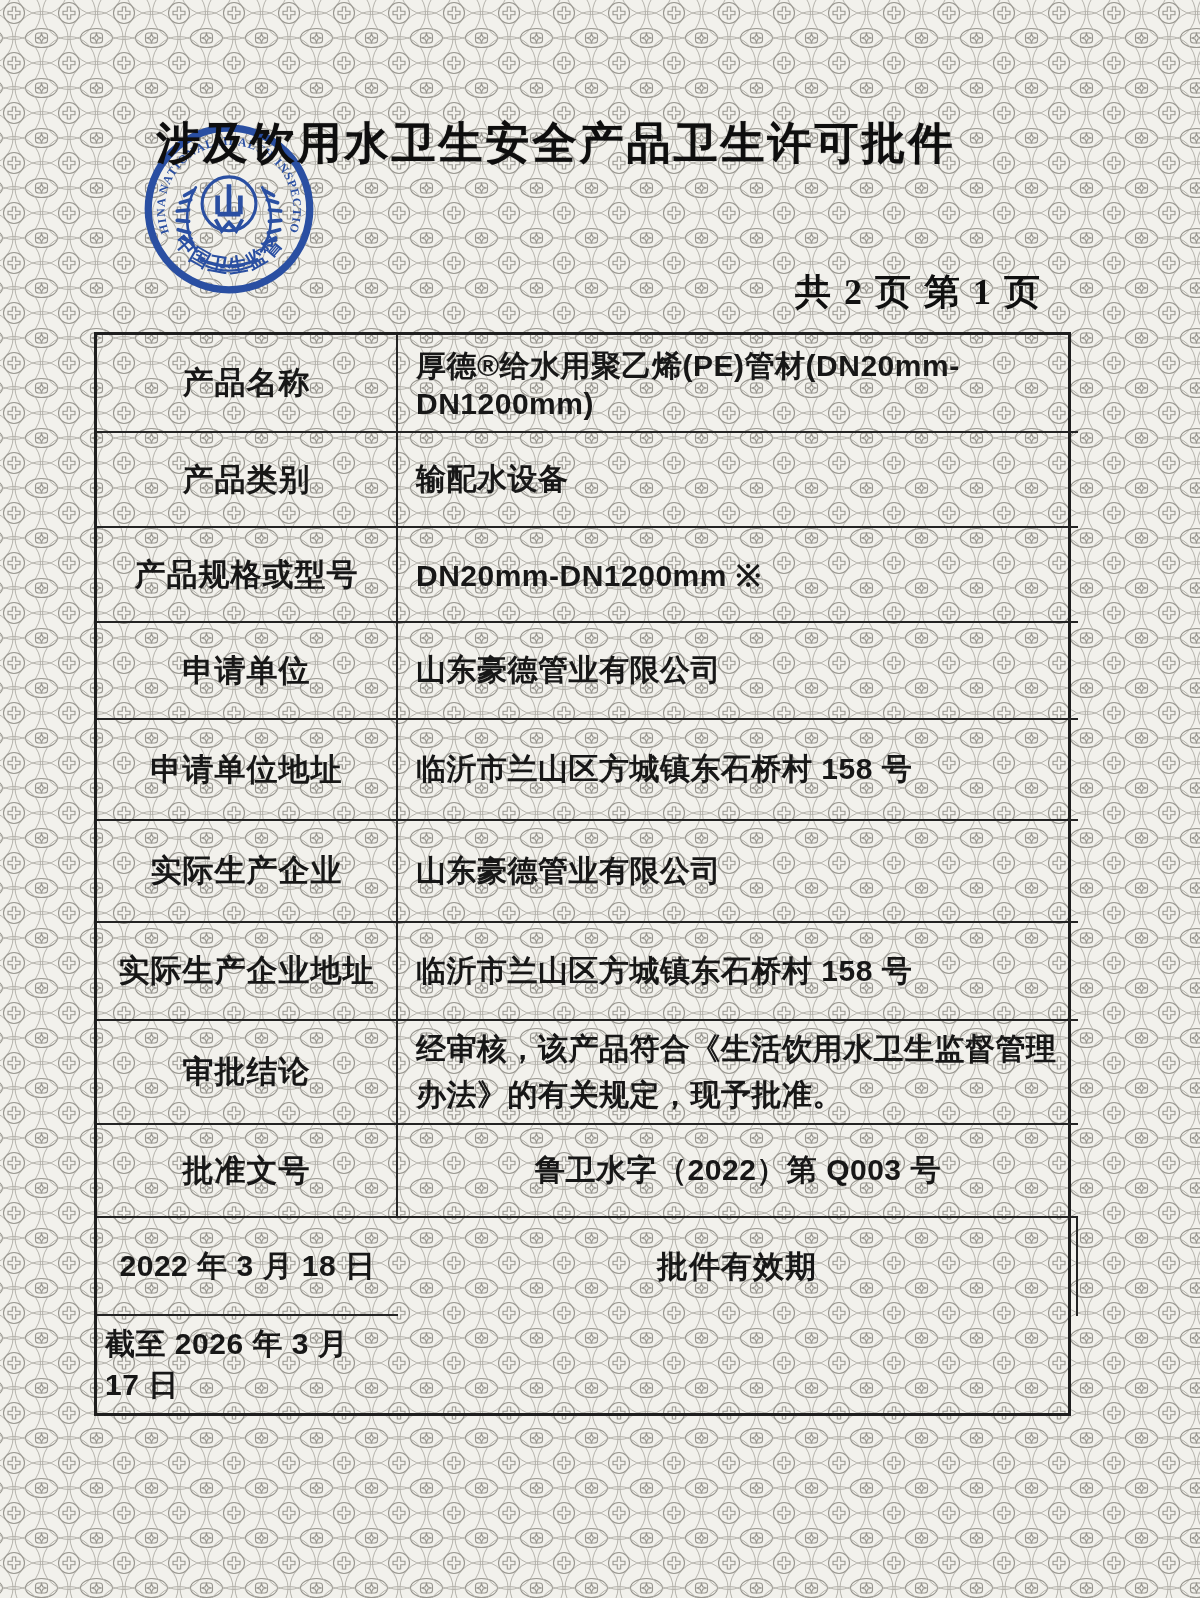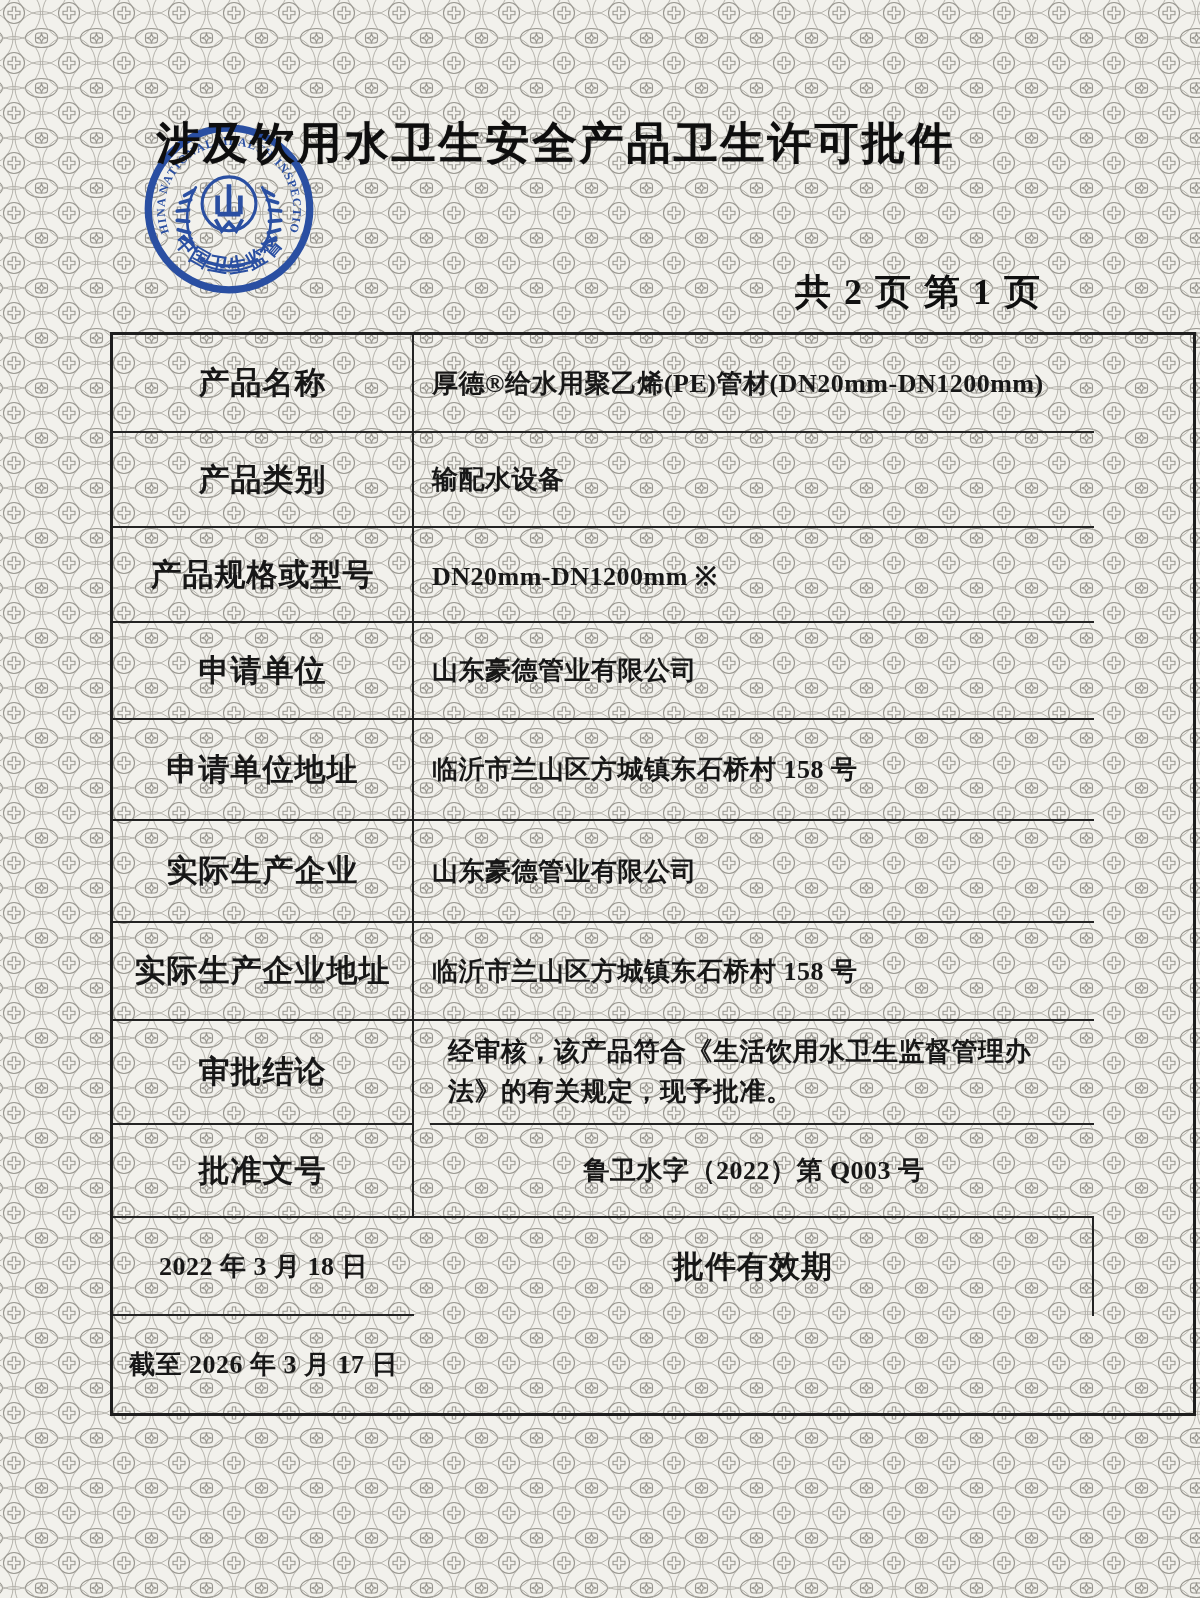--- a/index.html
+++ b/index.html
@@ -25,46 +25,46 @@
     color: #0e0e0e;
     text-shadow: 0 0 1px rgba(0,0,0,.55);
   }
   .page-indicator {
     position: absolute; top: 268px; right: 158px; z-index: 2;
     font-family: "Liberation Serif", "DejaVu Serif", serif;
     font-size: 36px; font-weight: bold; letter-spacing: 2px;
     color: #101010;
   }
   .doc-table {
-    position: absolute; left: 110px; top: 332px; width: 1086px; z-index: 2;
+    position: absolute; left: 94px; top: 332px; width: 977px; z-index: 2;
     display: grid;
     grid-template-columns: 301px 680px;
     grid-template-rows: 98px 95px 95px 97px 101px 102px 98px 104px 93px 98px 97px;
     border: 3px solid #1e1e1e;
     background: transparent;
   }
   .cell {
     display: flex; align-items: center;
     border-bottom: 2px solid #242424;
     font-weight: bold;
   }
   .cell.last { border-bottom: none; }
   .lab {
     justify-content: center; text-align: center;
     border-right: 2px solid #242424;
     font-size: 31px; letter-spacing: 1px;
   }
   .val {
-    font-family: Liberation Serif, serif;
-    font-size: 26px;
+    font-family: Liberation Sans, sans-serif;
+    font-size: 30px;
     padding: 0 12px 0 18px;
     letter-spacing: 0.5px;
   }
   .val.center { justify-content: center; padding: 12px 8px; }
-  .val.wrap { line-height: 1.55; padding-top: 6px; padding-bottom: 6px; margin-left: 16px; }
+  .val.wrap { line-height: 1.55; padding-top: 6px; padding-bottom: 6px; }
 </style>
 </head>
 <body>
 
 <svg class="bg-svg" width="1200" height="1598" viewBox="0 0 1200 1598" aria-hidden="true">
   <defs>
     <path id="star4" d="M0,-4.6 L1.2,-1.2 L4.6,0 L1.2,1.2 L0,4.6 L-1.2,1.2 L-4.6,0 L-1.2,-1.2 Z"></path>
     <path id="plusg" d="M-1.7,-6 h3.4 v4.3 h4.3 v3.4 h-4.3 v4.3 h-3.4 v-4.3 h-4.3 v-3.4 h4.3 z"></path>
     <g id="motif">
       <g fill="none" stroke="#b4b2ab" stroke-width="1">

